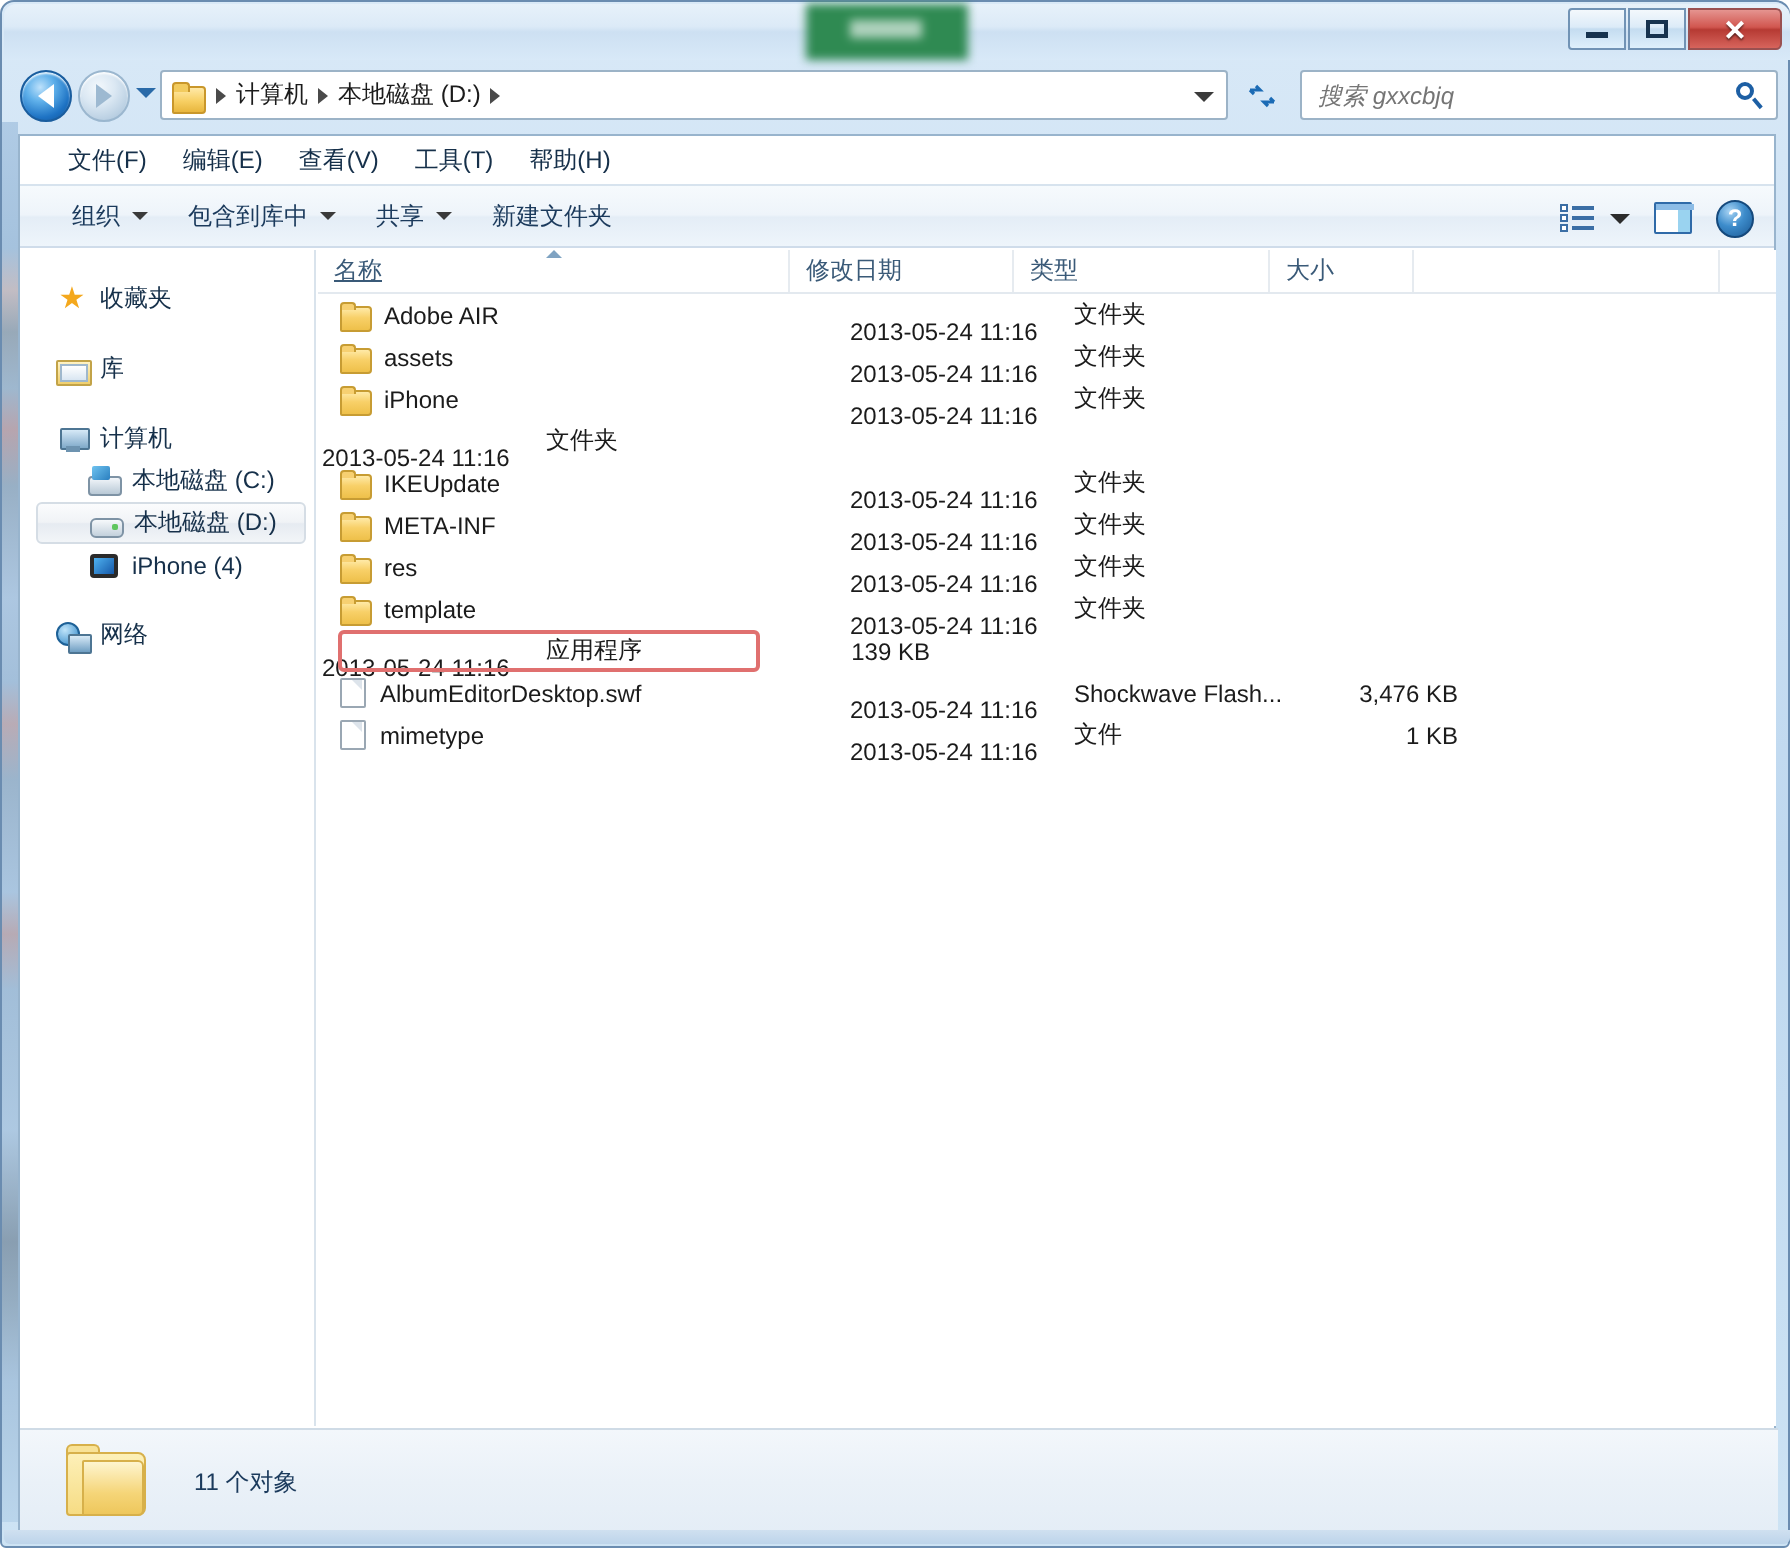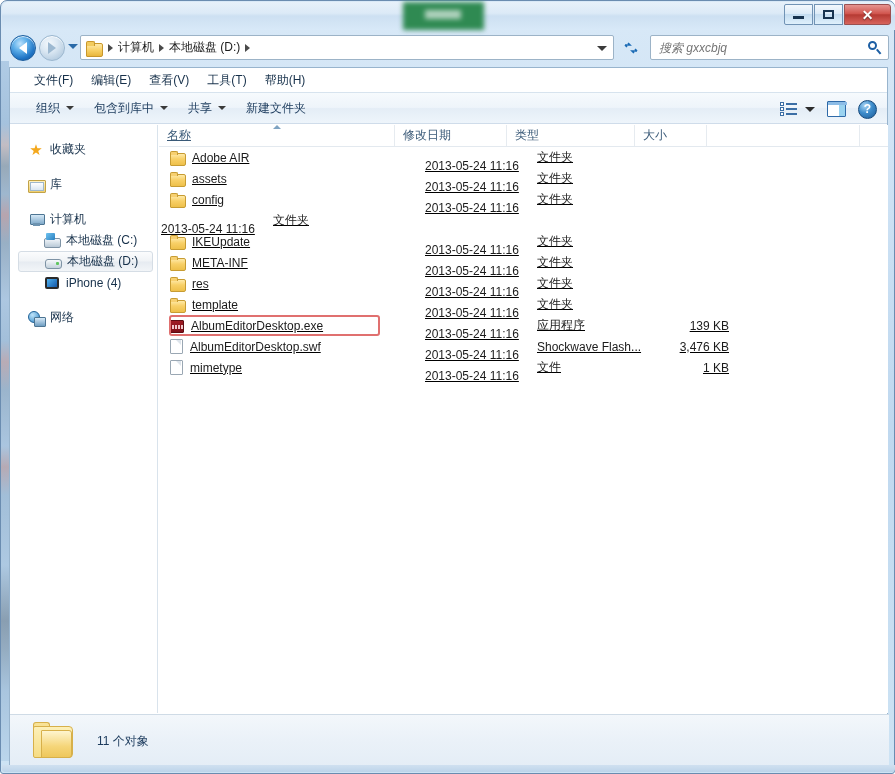--- a/index.html
+++ b/index.html
@@ -269,21 +269,21 @@
     position: absolute; left: 50%; top: 0; margin-left: -4px;
     width: 0; height: 0; border-left: 4px solid transparent; border-right: 4px solid transparent;
     border-bottom: 4px solid #7fa3c2;
   }
   .c-name { width: 236px; text-decoration: underline; }
   .c-date { width: 112px; }
   .c-type { width: 128px; }
   .c-size { width: 72px; }
   .c-extra { width: 153px; border-right: 1px solid #e6ebf0; }
 
-  #rows { position: absolute; left: 0; top: 22px; width: 100%; text-decoration: underline; }
+  #rows { position: absolute; left: 0; top: 22px; width: 100%; }
   .row { height: 21px; display: flex; align-items: center; cursor: default; position: relative; }
   .cell { font-size: 12px; color: #1b1b1b; display: flex; align-items: center; white-space: nowrap; }
   .cell-name { width: 264px; padding-left: 10px; }
   .cell-date { width: 112px; padding-left: 2px; color: #1b1b1b; margin-top: 16px; }
   .cell-type { width: 128px; padding-left: 2px; }
   .cell-size { width: 72px; justify-content: flex-end; padding-right: 6px; }
   .name-text { margin-left: 7px; }
 
   
   .fi { width: 16px; height: 16px; position: relative; flex: 0 0 auto; }
@@ -525,21 +525,21 @@
               <span class="fi fi-folder"></span>
               <span class="name-text">assets</span>
             </div>
             <div class="cell cell-date">2013-05-24 11:16</div>
             <div class="cell cell-type">文件夹</div>
             <div class="cell cell-size"></div>
           </div>
           <div class="row">
             <div class="cell cell-name">
               <span class="fi fi-folder"></span>
-              <span class="name-text">config</span>
+              <span class="name-text">iPhone</span>
             </div>
             <div class="cell cell-date">2013-05-24 11:16</div>
             <div class="cell cell-type">文件夹</div>
             <div class="cell cell-size"></div>
           </div>
           <div class="row">
             <div class="cell cell-date">2013-05-24 11:16</div>
             <div class="cell cell-type">文件夹</div>
             <div class="cell cell-size"></div>
           </div>
@@ -573,29 +573,20 @@
           <div class="row">
             <div class="cell cell-name">
               <span class="fi fi-folder"></span>
               <span class="name-text">template</span>
             </div>
             <div class="cell cell-date">2013-05-24 11:16</div>
             <div class="cell cell-type">文件夹</div>
             <div class="cell cell-size"></div>
           </div>
           <div class="row">
-            <div class="cell cell-name">
-              <span class="fi fi-exe">
-                <span class="px p1"></span>
-                <span class="px p2"></span>
-                <span class="px p3"></span>
-                <span class="px p4"></span>
-              </span>
-              <span class="name-text">AlbumEditorDesktop.exe</span>
-            </div>
             <div class="cell cell-date">2013-05-24 11:16</div>
             <div class="cell cell-type">应用程序</div>
             <div class="cell cell-size">139 KB</div>
             <div id="highlight-box"></div>
           </div>
           <div class="row">
             <div class="cell cell-name">
               <span class="fi fi-file"></span>
               <span class="name-text">AlbumEditorDesktop.swf</span>
             </div>

